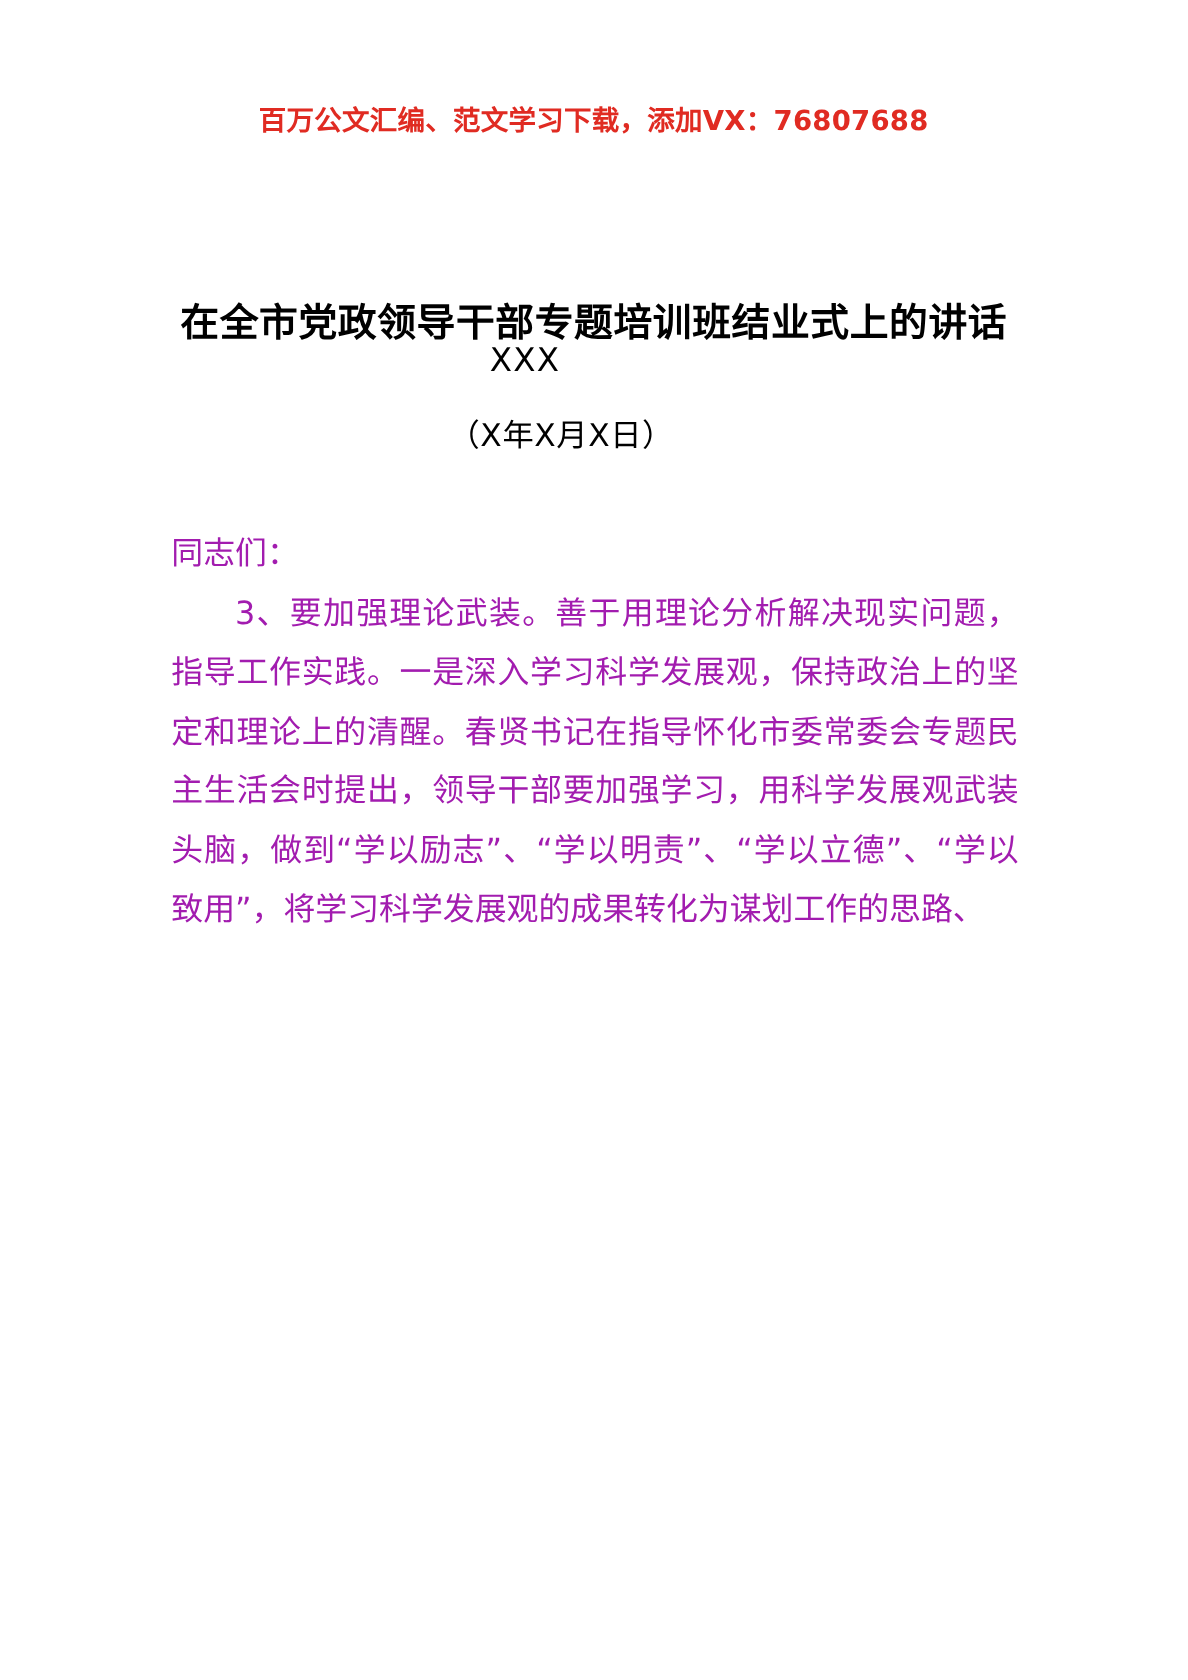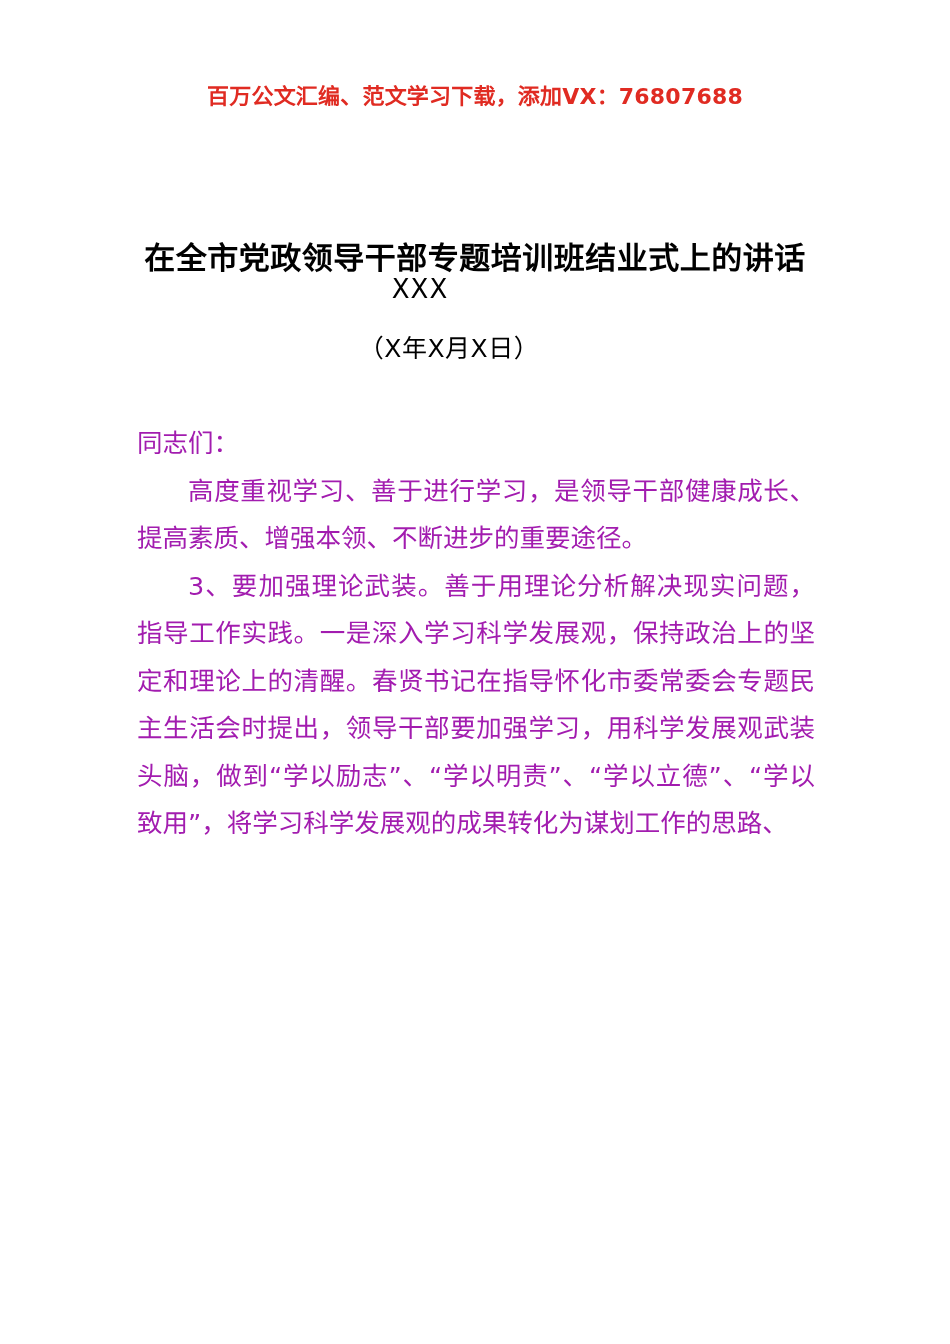--- a/index.html
+++ b/index.html
@@ -122,19 +122,18 @@
   <div class="doc-byline">XXX</div>
 
   <div class="doc-date">（X年X月X日）</div>
 
   <div class="body-column">
 
     <p class="para salutation">同志们：</p>
 
 
 
-    <p class="para indented">高度重视学习、善于进行学习，是领导干部健康成长、提高素质、增强本领、不断进步的重要途径。</p>
 
     <p class="para indented">3、要加强理论武装。善于用理论分析解决现实问题，指导工作实践。一是深入学习科学发展观，保持政治上的坚定和理论上的清醒。春贤书记在指导怀化市委常委会专题民主生活会时提出，领导干部要加强学习，用科学发展观武装头脑，做到“学以励志”、“学以明责”、“学以立德”、“学以致用”，将学习科学发展观的成果转化为谋划工作的思路、</p>
 
   </div>
 
 </div>
 
 </body></html>

